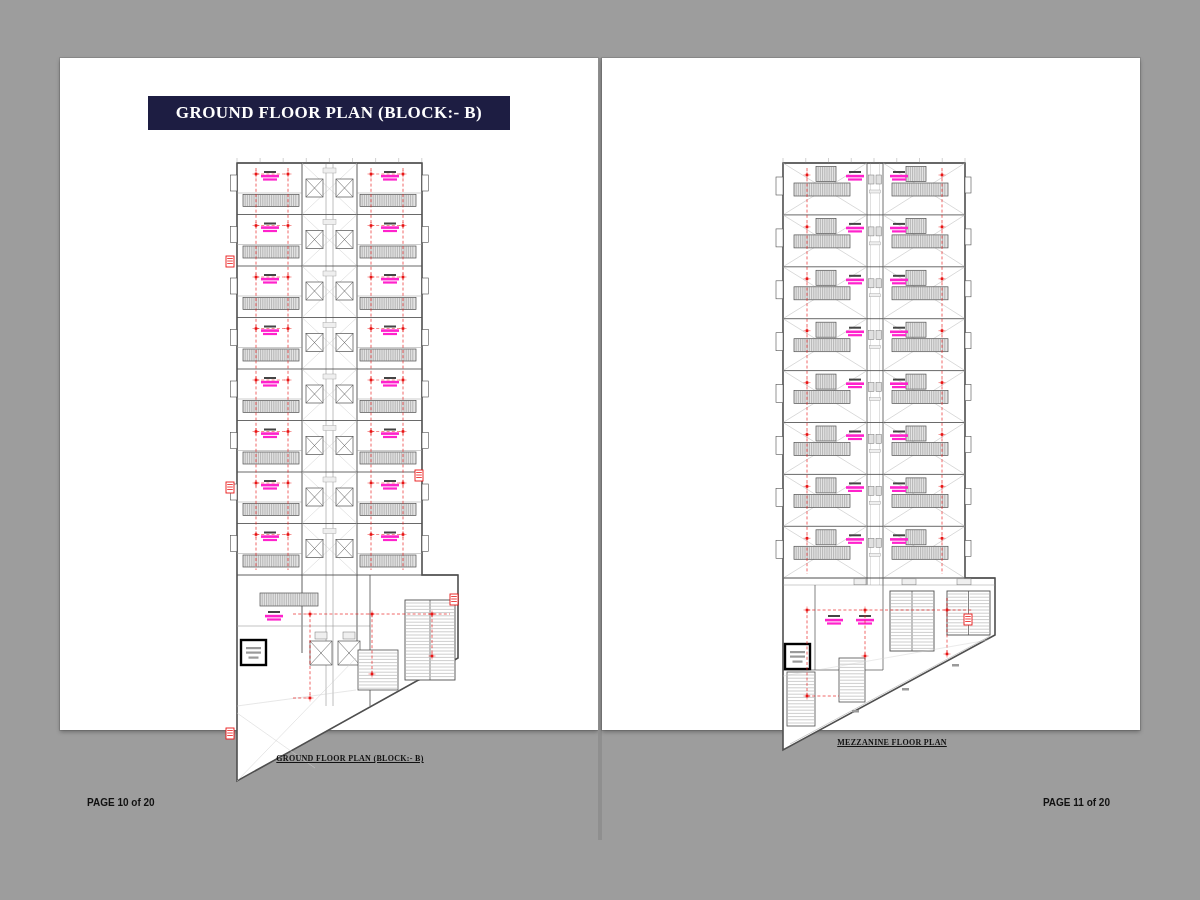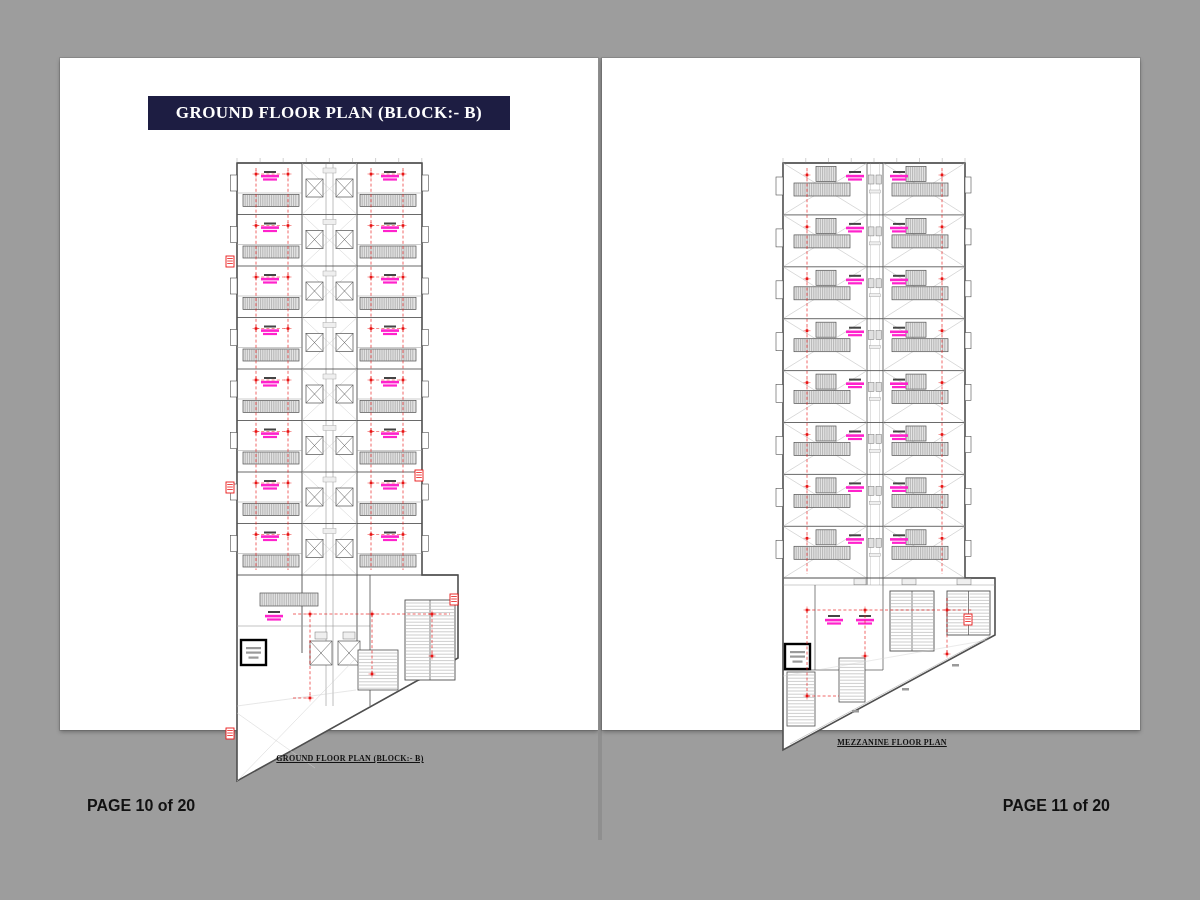--- a/index.html
+++ b/index.html
@@ -15,21 +15,21 @@
           font-family:"Liberation Serif",serif;font-weight:bold;font-size:17px;
           letter-spacing:.4px;}
   .planwrap{position:absolute;left:0;top:0;width:538px;height:782px;}
   .planwrap svg{position:absolute;left:0;top:0;}
   .caption{position:absolute;left:140px;width:300px;text-align:center;
            font-family:"Liberation Serif",serif;font-size:8px;font-weight:bold;
            text-decoration:underline;letter-spacing:.3px;color:#111;}
   #capL{top:696px;}
   #capR{top:680px;}
   .pagenum{position:absolute;top:739px;font-family:"Liberation Sans",sans-serif;
-           font-weight:bold;font-size:16px;color:#111;}
+           font-weight:bold;font-size:10px;color:#111;}
   #numL{left:27px;}
   #numR{right:30px;text-align:center;}
 </style>
 </head>
 <body style="background: rgb(157, 157, 157);">
 
 <div class="canvas" style="background: rgb(157, 157, 157);">
 
   <div class="page" id="pageL" style="background: rgb(255, 255, 255);">
     <div class="banner" style="background: rgb(29, 29, 66); color: rgb(255, 255, 255);">

